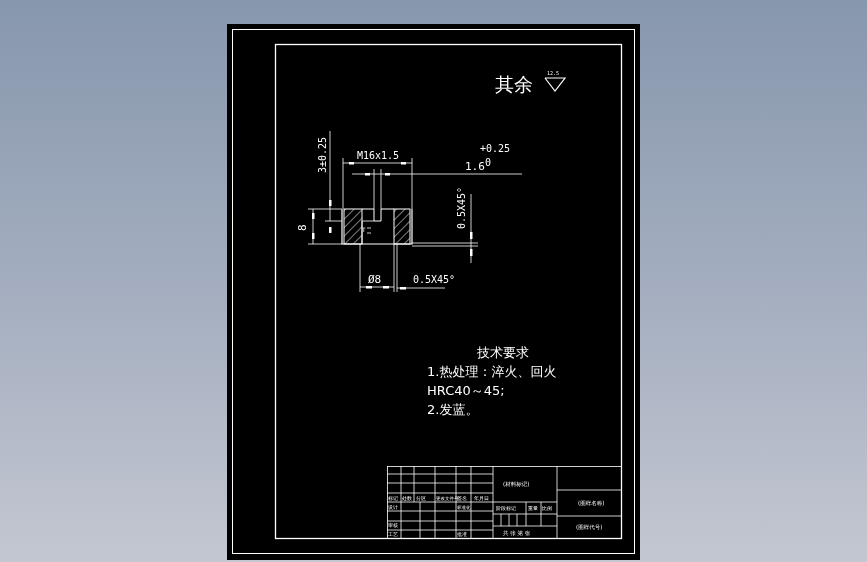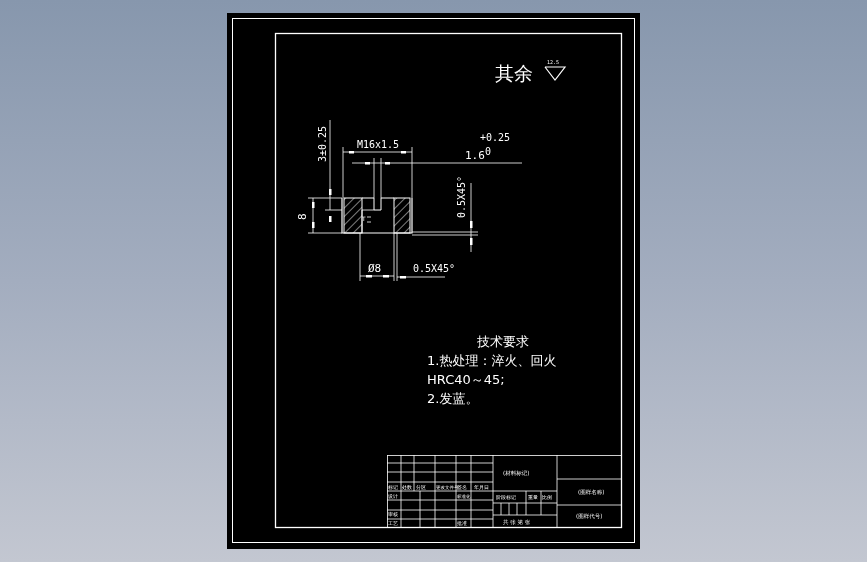--- a/index.html
+++ b/index.html
@@ -1,21 +1,21 @@
 <!DOCTYPE html>
 <html><head>
 <meta charset="utf-8">
 <style>
   html, body { margin: 0; padding: 0; }
   body {
     width: 867px; height: 562px; overflow: hidden; position: relative;
     background: linear-gradient(to bottom, #8797ad 0%, #a3adbf 50%, #c3c7d1 100%);
     font-family: "DejaVu Sans", sans-serif;
   }
-  .viewport { position: absolute; left: 0; top: 0; width: 867px; height: 471px; }
+  .viewport { position: absolute; left: 0; top: 11px; width: 867px; height: 471px; }
   .sheet { position: absolute; left: 227px; top: 13px; width: 413px; height: 536px; background: #000; }
   svg { position: absolute; left: 0; top: 0; }
   .cad-text { fill: #ffffff; font-family: "DejaVu Sans Mono", monospace; }
   .cad-cn { fill: #ffffff; font-family: "DejaVu Sans", sans-serif; }
 </style>
 </head>
 <body>
 
 <div class="viewport">
   <div class="sheet"></div>

